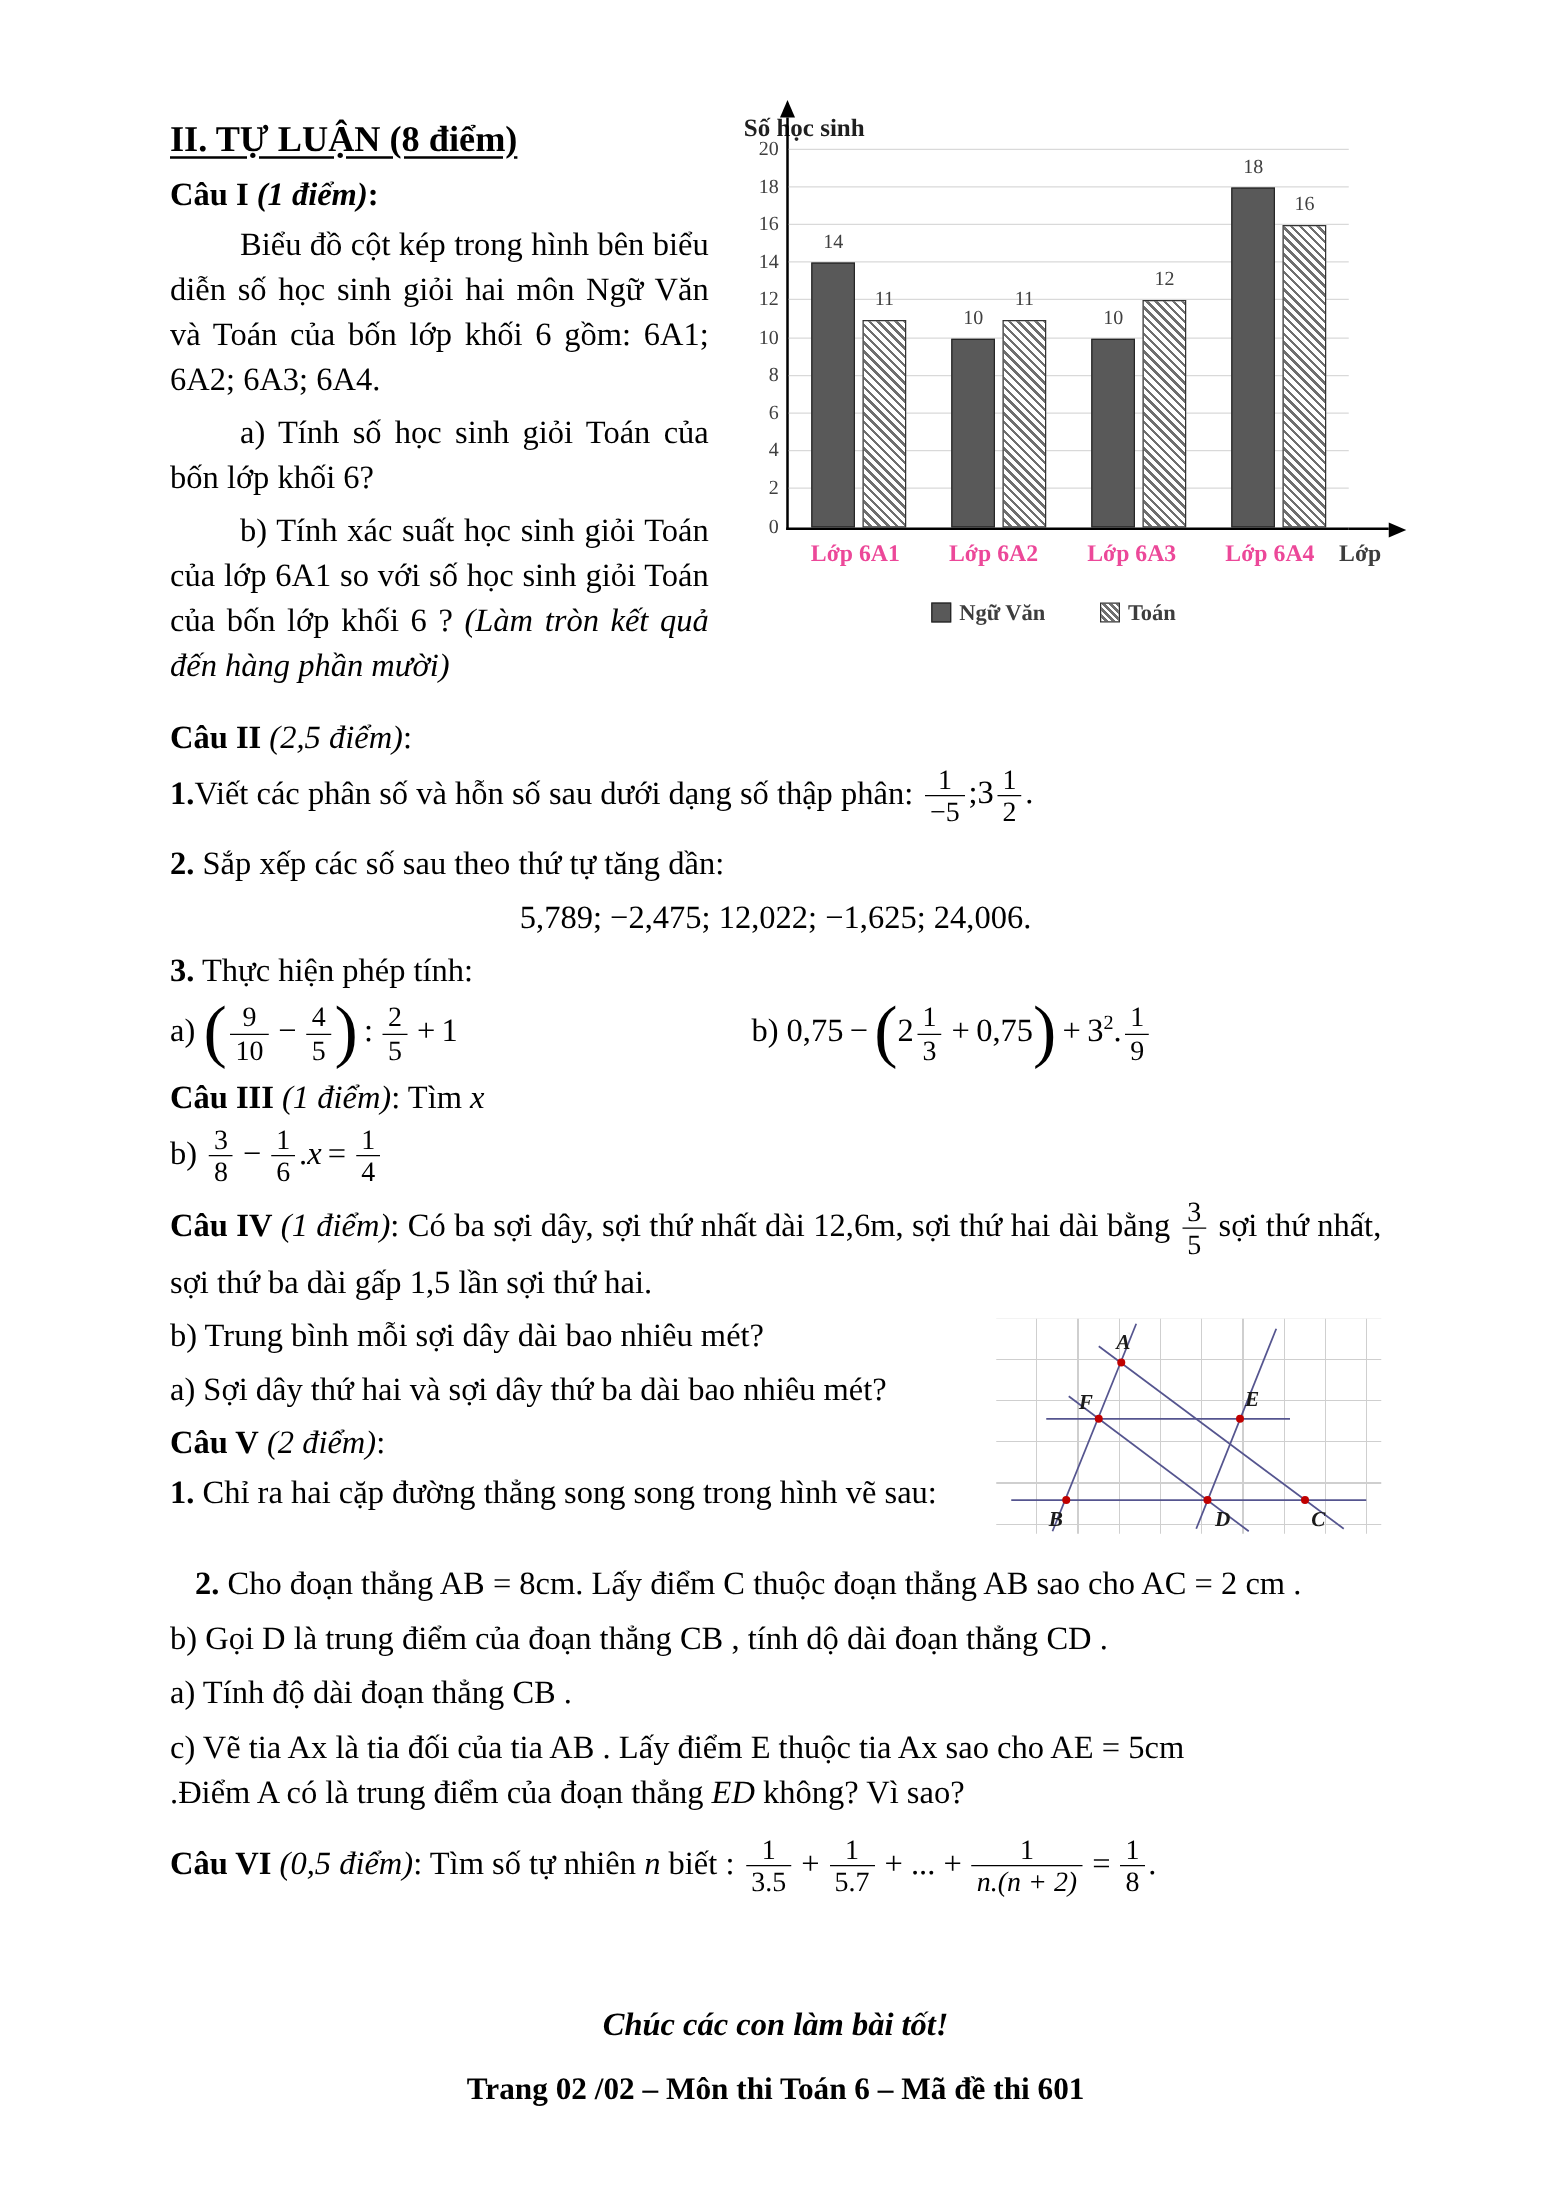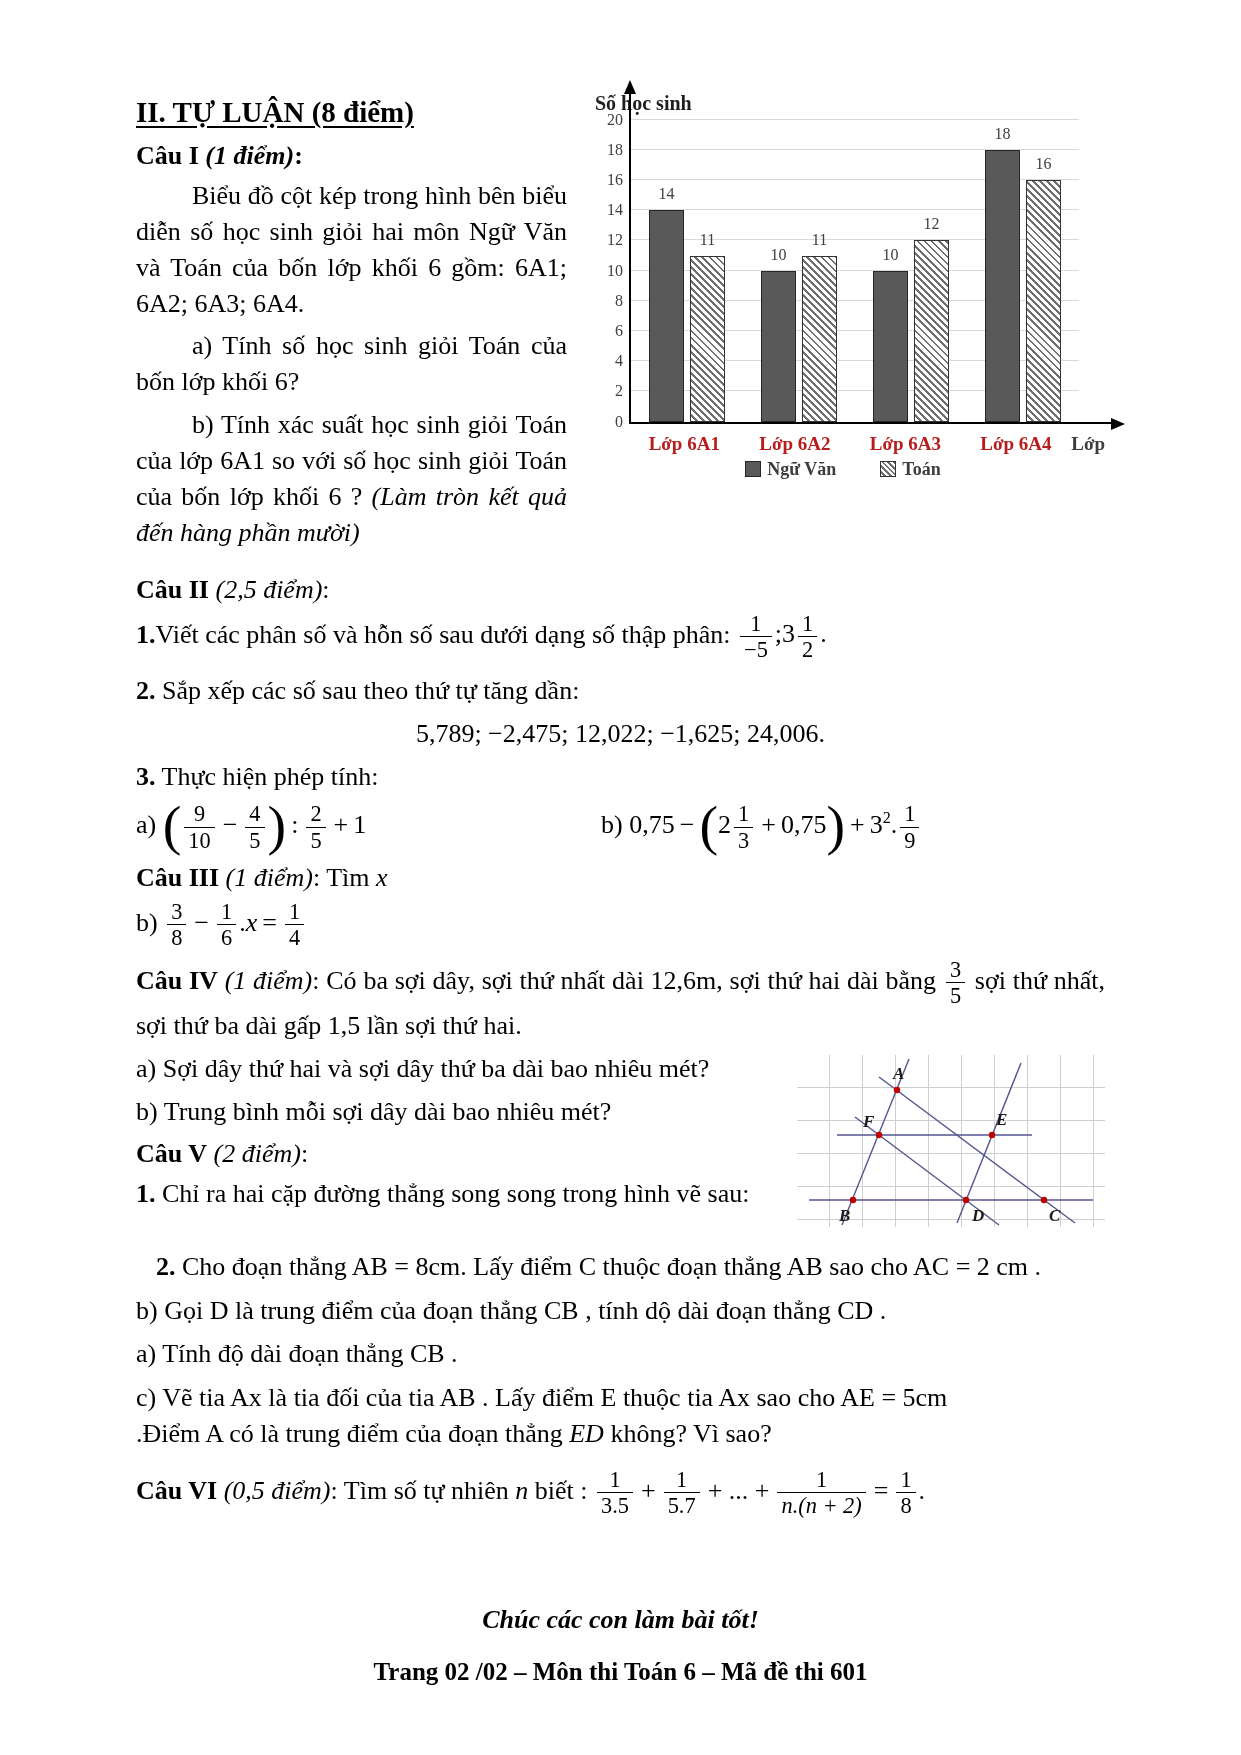--- a/index.html
+++ b/index.html
@@ -46,23 +46,23 @@
     font-size:16px;color:#404040;line-height:1;white-space:nowrap;}
   .bargroups{position:absolute;inset:0;display:flex;align-items:flex-end;justify-content:space-around;}
   .bargroup{display:flex;align-items:flex-end;gap:6px;height:100%;}
   .bar{width:35px;position:relative;box-sizing:border-box;}
   .bar.solid{background:#595959;border:1px solid #262626;}
   .bar.hatched{background:repeating-linear-gradient(45deg,#ffffff 0 3px,#6f6f6f 3px 5px);border:1px solid #333;}
   .bar-label{position:absolute;top:-25px;left:50%;transform:translateX(-50%);
     font-size:16px;color:#404040;line-height:1;}
   .xlabel-row{display:flex;align-items:baseline;margin-top:7px;}
   .xlabels{margin-left:48px;width:448px;display:flex;justify-content:space-around;}
-  .xlabel{font-weight:bold;font-size:19px;color:#b91c1c;white-space:nowrap;}
+  .xlabel{font-weight:bold;font-size:19px;color:#ec4899;white-space:nowrap;}
   .xaxis-title{font-weight:bold;font-size:19px;color:#3d3d3d;margin-left:auto;}
-  .chart-legend{display:flex;justify-content:center;gap:44px;margin-top:0;}
+  .chart-legend{display:flex;justify-content:center;gap:44px;margin-top:21px;}
   .legend-item{display:flex;align-items:center;gap:6px;font-weight:bold;font-size:18px;color:#3d3d3d;}
   .swatch{width:14px;height:14px;display:inline-block;}
   .swatch.solid{background:#595959;border:1px solid #262626;}
   .swatch.hatched{background:repeating-linear-gradient(45deg,#ffffff 0 2px,#6f6f6f 2px 4px);border:1px solid #333;}
 
   
   .expr-row{display:flex;align-items:center;margin:4px 0 8px 0;}
   .expr-a{width:48%;}
   .expr-b{width:52%;}
 
@@ -229,22 +229,22 @@
       <circle class="fig-dot" cx="247" cy="145" r="3.2"></circle>
       <text class="fig-label" x="96" y="24">A</text>
       <text class="fig-label" x="66" y="72">F</text>
       <text class="fig-label" x="199" y="70">E</text>
       <text class="fig-label" x="42" y="166">B</text>
       <text class="fig-label" x="175" y="166">D</text>
       <text class="fig-label" x="252" y="166">C</text>
     </svg>
   </div>
 
+  <p>b) Trung bình mỗi sợi dây dài bao nhiêu mét?</p>
   <p>a) Sợi dây thứ hai và sợi dây thứ ba dài bao nhiêu mét?</p>
-  <p>b) Trung bình mỗi sợi dây dài bao nhiêu mét?</p>
 
   <p class="cau-head"><span class="b">Câu V</span> <span class="i">(2 điểm)</span><span>:</span></p>
   <p class="just"><span class="b">1.</span> <span>Chỉ ra hai cặp đường thẳng song song trong hình vẽ sau:</span></p>
 
   <p class="just clear" style="padding-top:16px;margin-left:20px;"><span class="b">2.</span> <span>Cho đoạn thẳng  AB = 8cm.  Lấy điểm  C  thuộc đoạn thẳng  AB  sao cho AC = 2 cm .</span></p>
   <p style="margin-top:8px;">b) Gọi  D  là trung điểm của đoạn thẳng  CB ,  tính dộ dài đoạn thẳng  CD .</p>
   <p style="margin-top:8px;">a) Tính độ dài đoạn thẳng  CB .</p>
   <p class="just" style="margin-top:8px;margin-bottom:0;">c) Vẽ tia  Ax  là tia đối của tia  AB .  Lấy điểm  E  thuộc tia  Ax  sao cho  AE = 5cm</p>
   <p class="just"><span>.Điểm  A  có là trung điểm của đoạn thẳng  </span><span class="i">ED</span><span>  không? Vì sao?</span></p>
 

